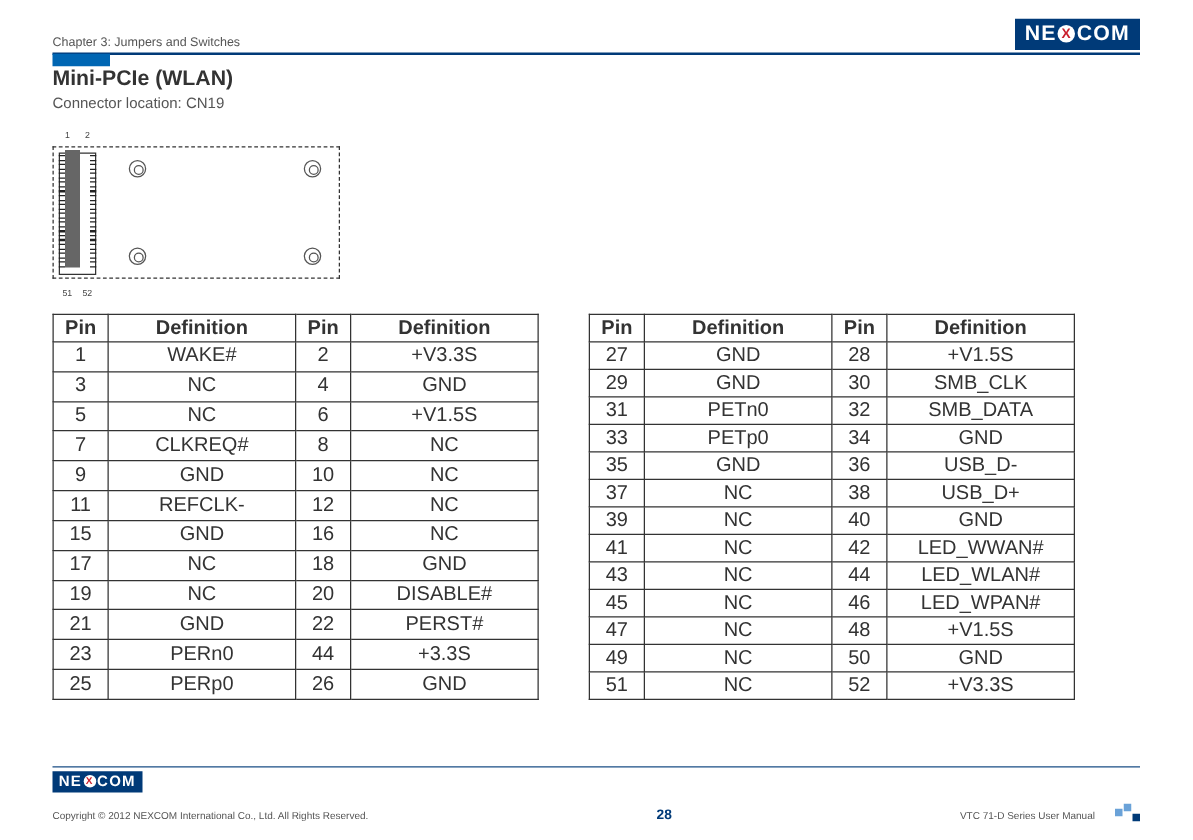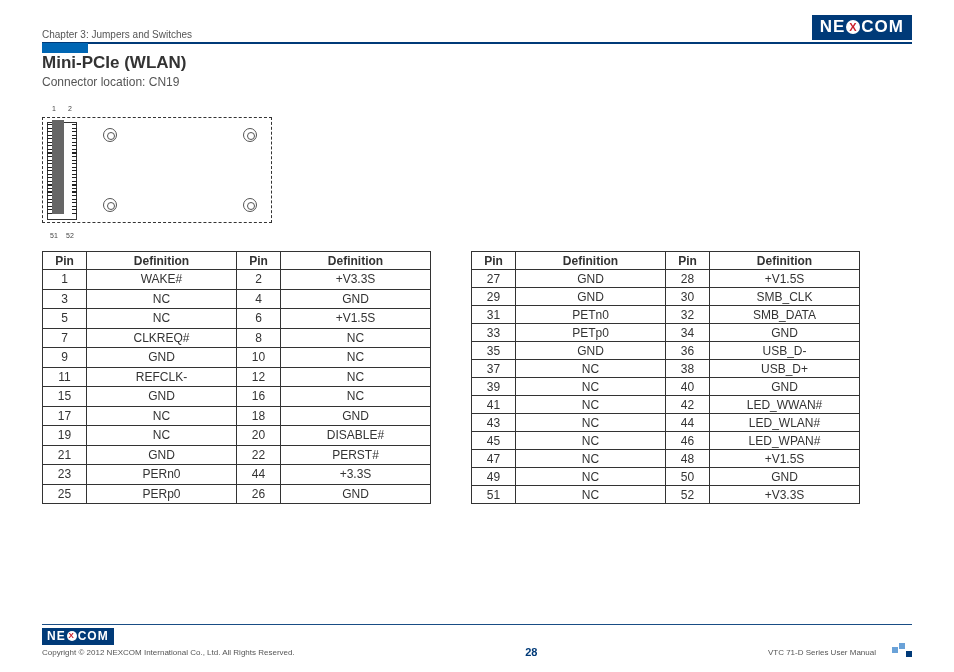--- a/index.html
+++ b/index.html
@@ -102,21 +102,21 @@
     border-radius: 50%;
   }
 
   .tables-row {
     display: flex;
     gap: 40px;
     margin-top: 14px;
   }
   table.pins {
     border-collapse: collapse;
-    font-size: 12px;
+    font-size: 16px;
     color: #333;
   }
   table.pins th, table.pins td {
     border: 1px solid #333;
     padding: 1.5px 0;
     text-align: center;
     font-weight: normal;
   }
   table.pins th { font-weight: 600; }
   .col-pin { width: 44px; }
@@ -415,21 +415,21 @@
   <div class="footer-row">
     <div style="display:flex;align-items:center;gap:6px">
       <span class="footer-logo">
         <span>NE</span>
         <span class="footer-x">X</span>
         <span>COM</span>
       </span>
     </div>
     <div style="flex:1"></div>
   </div>
-  <div class="footer-row" style="margin-top:1px">
+  <div class="footer-row" style="margin-top:12px">
     <span>Copyright © 2012 NEXCOM International Co., Ltd. All Rights Reserved.</span>
     <span class="pagenum">28</span>
     <span style="display:flex;align-items:center;gap:16px">
       <span>VTC 71-D Series User Manual</span>
       <span class="footer-square-group">
         <span class="footer-sq"></span>
           <span class="footer-sq" style="margin-top:-4px"></span>
           <span class="footer-sq dark" style="margin-top:4px"></span>
       </span>
     </span>

